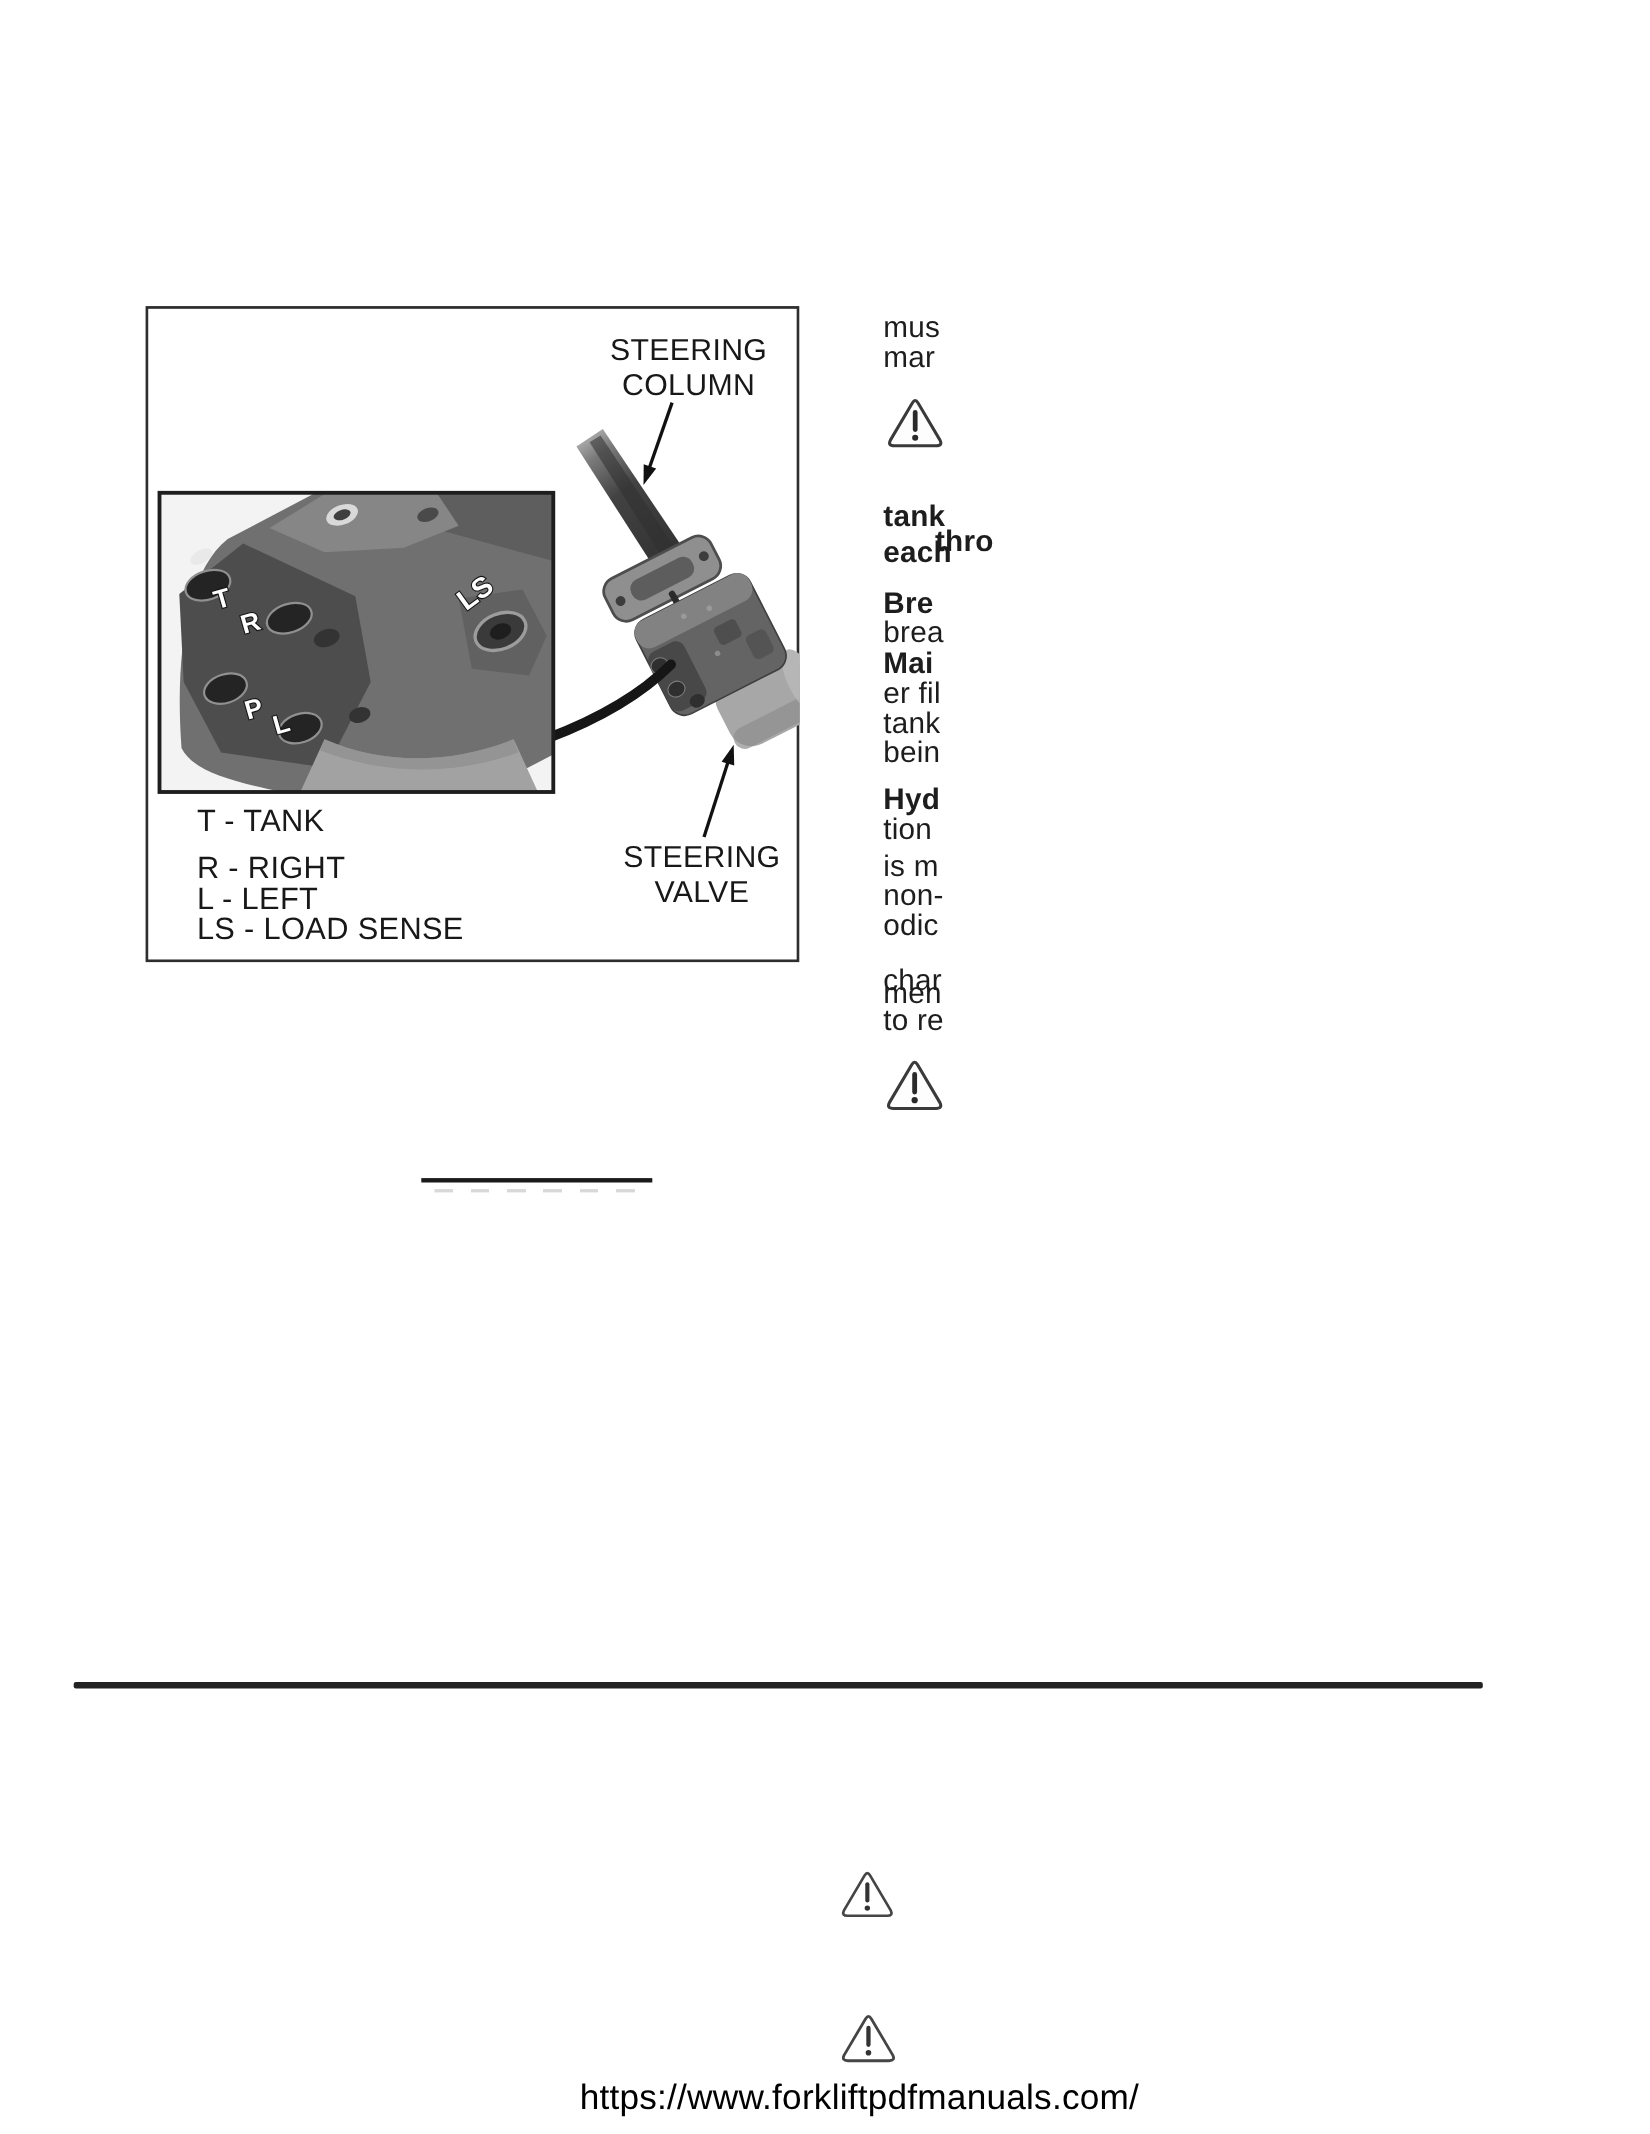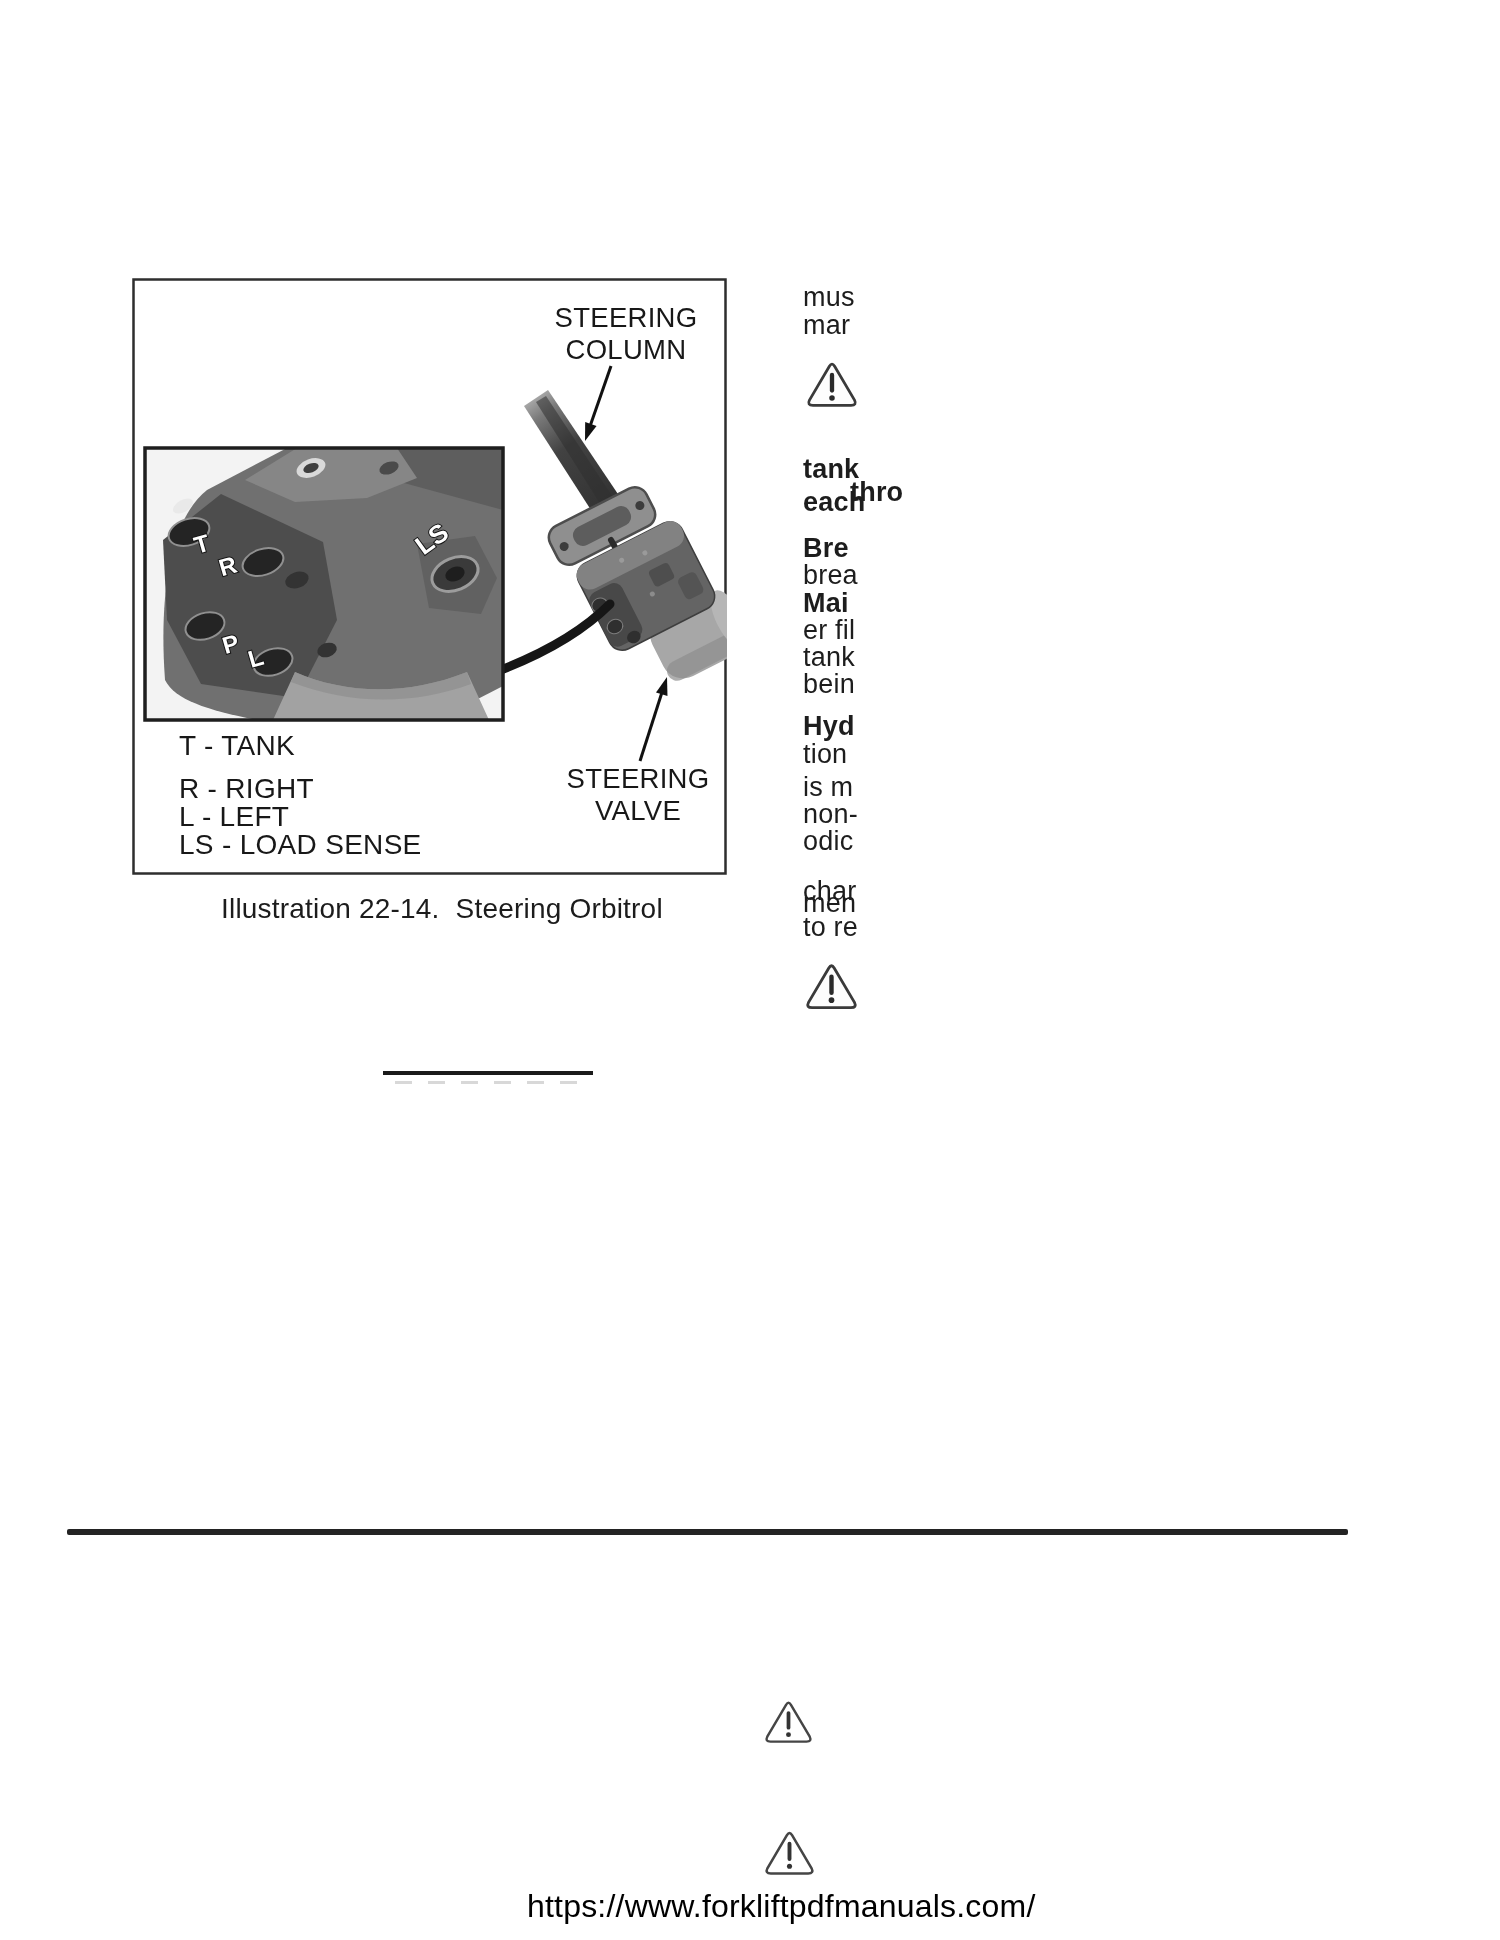--- a/index.html
+++ b/index.html
@@ -165,21 +165,20 @@
     <text x="494" y="81" font-size="27.5" fill="#181818" text-anchor="middle" letter-spacing="0.3">COLUMN</text>
     <text x="506" y="510" font-size="27.5" fill="#181818" text-anchor="middle" letter-spacing="0.3">STEERING</text>
     <text x="506" y="542" font-size="27.5" fill="#181818" text-anchor="middle" letter-spacing="0.3">VALVE</text>
   </svg>
 
   <div class="legend-line" style="top:730px;">T - TANK</div>
   <div class="legend-line" style="top:773px;">R - RIGHT</div>
   <div class="legend-line" style="top:801px;">L - LEFT</div>
   <div class="legend-line" style="top:829px;">LS - LOAD SENSE</div>
 
-  <div class="caption">Illustration 22-14.  Steering Orbitrol</div>
 
 
   <span class="rc" style="top:282px;">mus</span>
   <span class="rc" style="top:310px;">mar</span>
 
   <div class="warn" style="left:806px;top:361px;width:52px;height:47px;">
     <svg viewBox="0 0 60 54">
         <path d="M27 6 Q30 1 33 6 L56 45 Q59 51 52 51 L8 51 Q1 51 4 45 Z" fill="#fdfdfd" stroke="#3a3a3a" stroke-width="3.2" stroke-linejoin="round"></path>
         <path d="M30 16 L30 34" stroke="#2a2a2a" stroke-width="5" stroke-linecap="round"></path>
         <circle cx="30" cy="42.5" r="3.2" fill="#2a2a2a"></circle>

